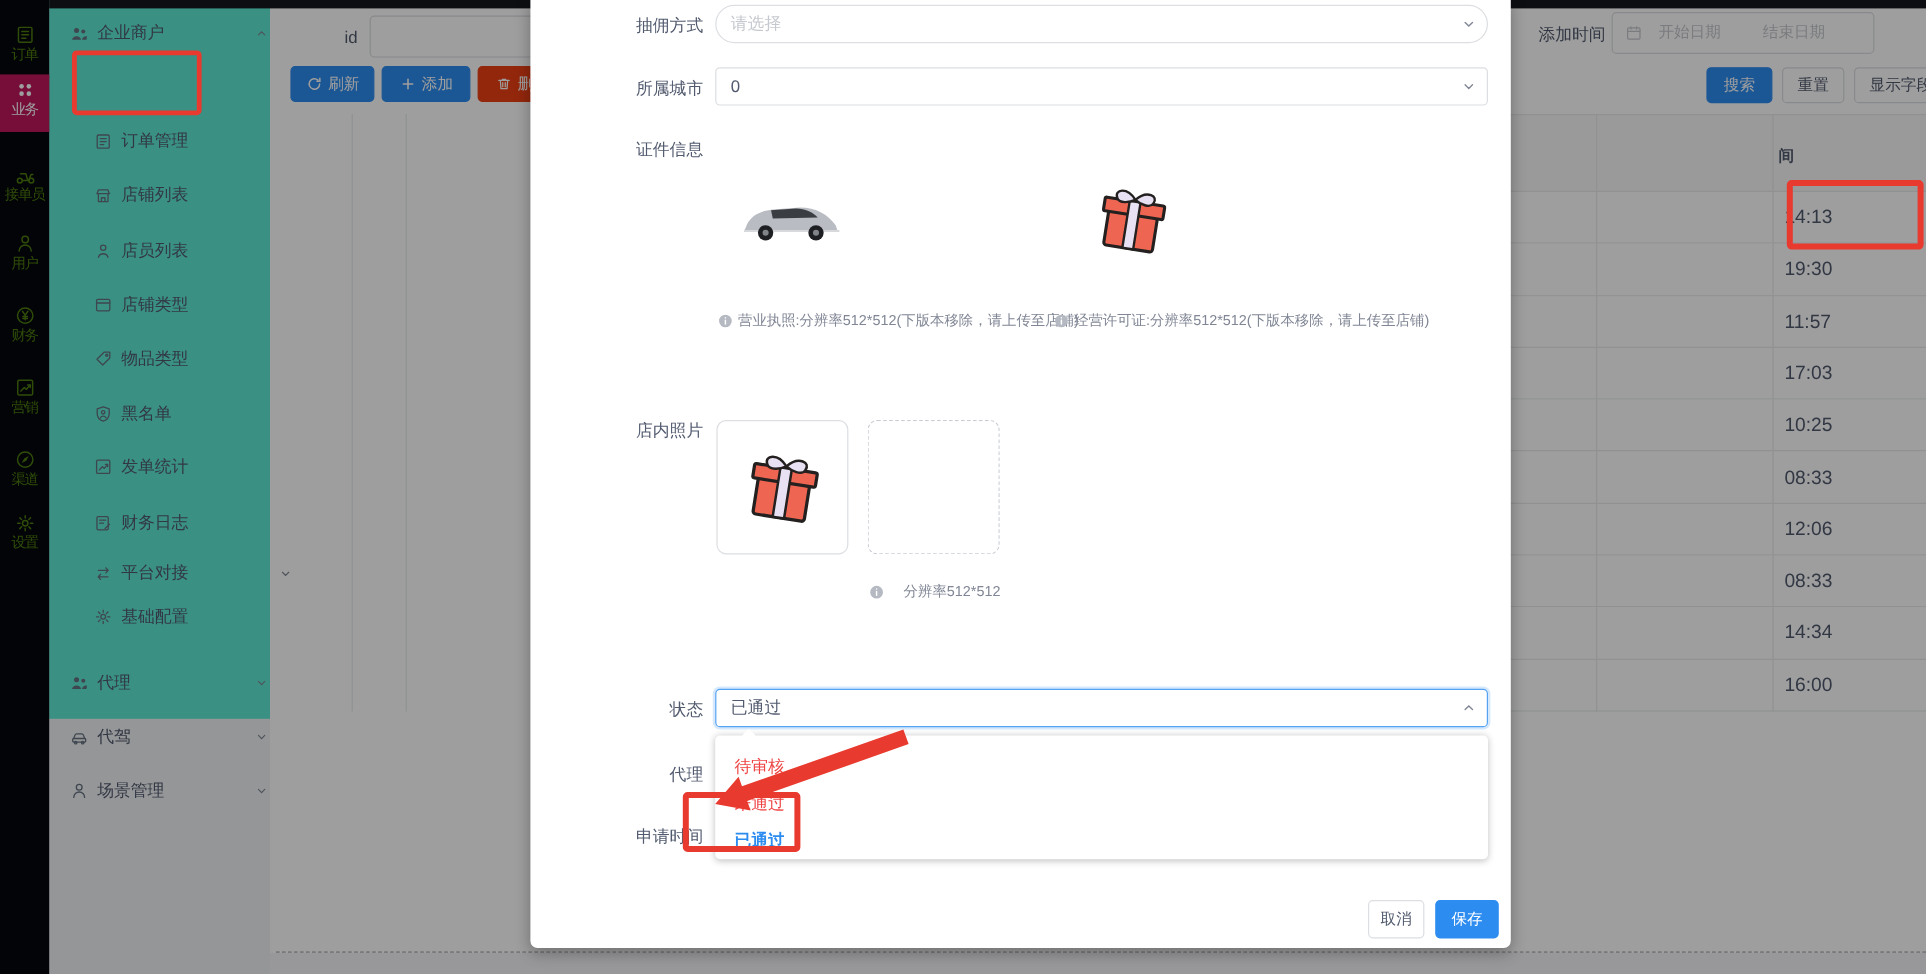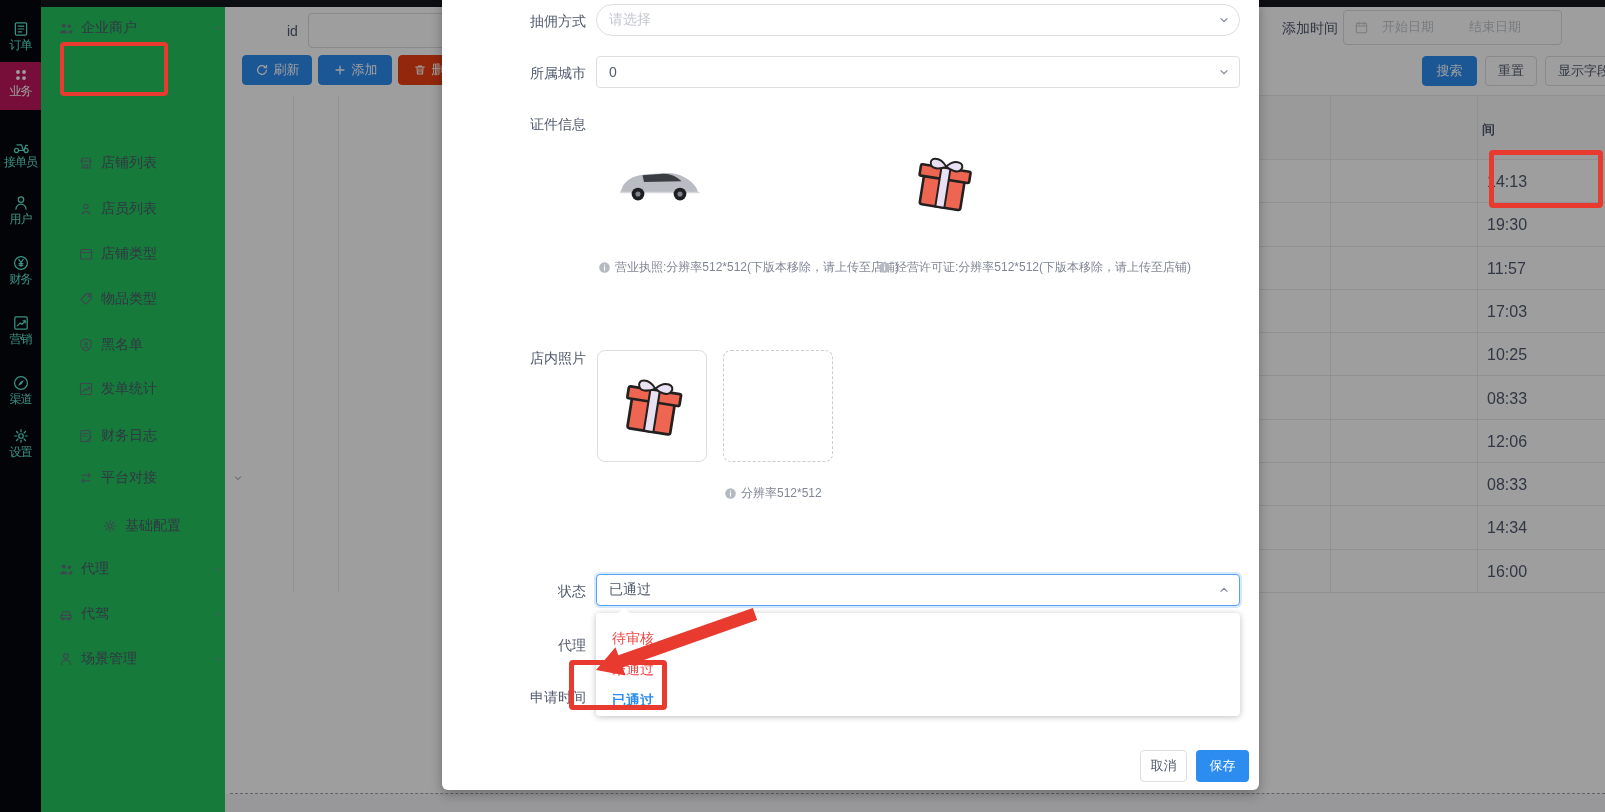--- a/index.html
+++ b/index.html
@@ -1,26 +1,26 @@
 <!DOCTYPE html>
 <html><head>
 <meta charset="utf-8">
 <style>
   html,body{margin:0;padding:0;}
   body{width:1605px;height:812px;overflow:hidden;position:relative;
        font-family:"Liberation Sans","DejaVu Sans",sans-serif;background:#f0f2f5;}
   .abs{position:absolute;}
   
   #rail{position:absolute;left:0;top:0;width:41px;height:812px;background:#04070c;z-index:10;}
-  .rail-item{position:absolute;left:0;width:41px;height:48px;color:#5eead4;text-align:center;cursor:pointer;}
+  .rail-item{position:absolute;left:0;width:41px;height:48px;color:#4d7c0f;text-align:center;cursor:pointer;}
   .rail-item .ric{display:block;margin:4px auto 1px;width:18px;height:18px;}
   .rail-item .rlb{display:block;font-size:12px;line-height:13px;white-space:nowrap;letter-spacing:-1px;}
   .rail-item.active{background:#be185d;color:#fff;}
   
-  #sidebar{position:absolute;left:41px;top:0;width:184px;height:812px;background:#22c55e;z-index:9;}
+  #sidebar{position:absolute;left:41px;top:0;width:184px;height:599px;background:#5eead4;z-index:9;}
   .sb-item{position:absolute;left:0;width:184px;height:40px;display:flex;align-items:center;color:#515a6e;font-size:14px;cursor:pointer;}
   .sb-item .sic{width:16px;height:16px;margin-right:7px;flex:0 0 16px;color:#657180;}
   .sb-item.lvl0{padding-left:17px;}
   .sb-item.lvl1{padding-left:37px;}
   .sb-item.active{background:#e6f0fb;color:#2d8cf0;}
   .sb-item.active .sic{color:#2d8cf0;}
   .sb-item .chev{position:absolute;right:18px;top:50%;margin-top:-6px;width:12px;height:12px;color:#808695;}
   .sb-label{white-space:nowrap;}
   
   #main{position:absolute;left:225px;top:0;width:1380px;height:812px;background:#fff;z-index:5;}
@@ -164,20 +164,29 @@
           <path d="M10.3 13.2a3.4 3.4 0 0 1 4.2-2.9l-.4 2.9z" fill="currentColor" stroke="none"></path>
         </svg>
       </span>
       <span class="sb-label">企业商户</span>
       <span class="chev">
         <svg viewBox="0 0 16 16" width="12" height="12" fill="none" stroke="currentColor" stroke-width="1.3" stroke-linecap="round">
           <path d="M4.5 9.5L8 6l3.5 3.5"></path>
         </svg>
       </span>
     </div>
+    <div class="sb-item lvl1" style="top: 98px;">
+      <span class="sic">
+        <svg viewBox="0 0 16 16" width="100%" height="100%" fill="none" stroke="currentColor" stroke-width="1.1" stroke-linecap="round" stroke-linejoin="round">
+          <rect x="3" y="2.5" width="10" height="11" rx="1"></rect>
+          <path d="M5.5 5.5h5M5.5 8h5M5.5 10.5h3"></path>
+        </svg>
+      </span>
+      <span class="sb-label">订单管理</span>
+    </div>
     <div class="sb-item lvl1" style="top: 143px;">
       <span class="sic">
         <svg viewBox="0 0 16 16" width="100%" height="100%" fill="none" stroke="currentColor" stroke-width="1.1" stroke-linecap="round" stroke-linejoin="round">
           <path d="M3 6.3l1-3h8l1 3M2.6 6.3h10.8M4 6.3V13h8V6.3M6.5 13V9.8h3V13"></path>
         </svg>
       </span>
       <span class="sb-label">店铺列表</span>
     </div>
     <div class="sb-item lvl1" style="top: 189px;">
       <span class="sic">
@@ -241,21 +250,21 @@
           <path d="M4 5.3h8M10.2 3.2l2 2.1-2 2.1M12 10.7H4M5.8 8.6l-2 2.1 2 2.1"></path>
         </svg>
       </span>
       <span class="sb-label">平台对接</span>
       <span class="chev">
         <svg viewBox="0 0 16 16" width="12" height="12" fill="none" stroke="currentColor" stroke-width="1.3" stroke-linecap="round">
           <path d="M4.5 6.5L8 10l3.5-3.5"></path>
         </svg>
       </span>
     </div>
-    <div class="sb-item lvl1" style="top: 506px; margin-left: 24px;">
+    <div class="sb-item lvl1" style="top: 494px;">
       <span class="sic">
         <svg viewBox="0 0 16 16" width="100%" height="100%" fill="none" stroke="currentColor" stroke-width="1.1" stroke-linecap="round" stroke-linejoin="round">
           <circle cx="8" cy="8" r="2"></circle>
           <path d="M8 2.4v1.8M8 11.8v1.8M2.4 8h1.8M11.8 8h1.8M4 4l1.3 1.3M10.7 10.7L12 12M12 4l-1.3 1.3M5.3 10.7L4 12"></path>
         </svg>
       </span>
       <span class="sb-label">基础配置</span>
     </div>
     <div class="sb-item lvl0" style="top: 549px;">
       <span class="sic">
@@ -514,21 +523,21 @@
       <g transform="rotate(9 50 55)">
         <rect x="23" y="44" width="54" height="38" rx="3" fill="#ee6652" stroke="#23201f" stroke-width="3.4"></rect>
         <rect x="17" y="30" width="66" height="15" rx="2" fill="#ee6652" stroke="#23201f" stroke-width="3.4"></rect>
         <rect x="44" y="30" width="12" height="52" fill="#e7e1f3" stroke="#23201f" stroke-width="2.6"></rect>
         <path d="M50 28c-11-13-25-8-20 1 3 6 14 3 20-1z" fill="#e7e1f3" stroke="#23201f" stroke-width="2.6"></path>
         <path d="M50 28c11-13 25-8 20 1-3 6-14 3-20-1z" fill="#e7e1f3" stroke="#23201f" stroke-width="2.6"></path>
       </g>
     </svg>
   </div>
   <div class="photo-box dashed" style="left:281px;top:350px;"></div>
-  <div class="note" style="left:282px;top:485px;">
+  <div class="note" style="left:282px;top:485px;gap:12px;">
     <span class="iic">
         <svg viewBox="0 0 16 16" width="13" height="13">
           <circle cx="8" cy="8" r="6.5" fill="currentColor"></circle>
           <path d="M8 4.6v.2M8 7.2v4" stroke="#fff" stroke-width="1.5" stroke-linecap="round"></path>
         </svg>
       </span>
     <span>分辨率512*512</span>
   </div>
 
   <div class="m-lbl" style="left:24px;top:583px;">状态</div>

